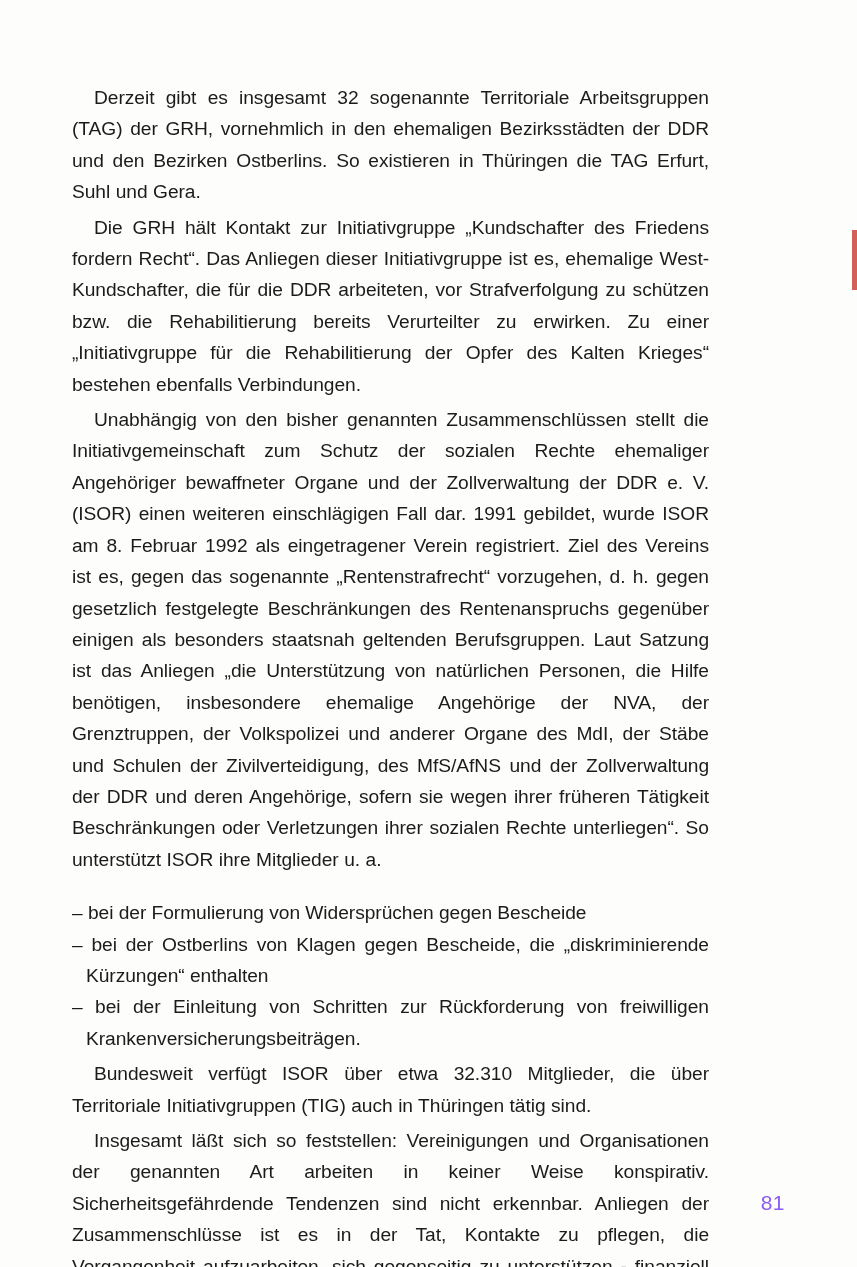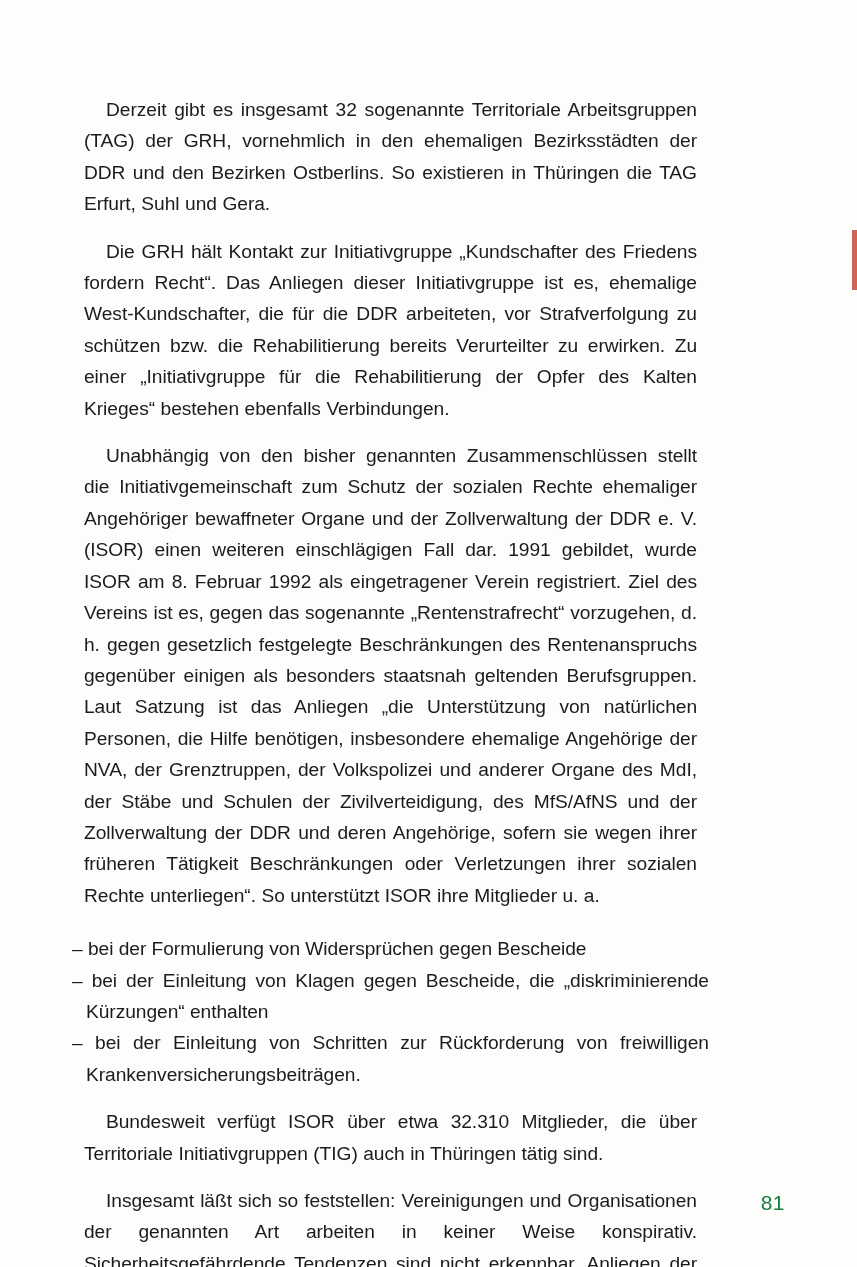--- a/index.html
+++ b/index.html
@@ -22,21 +22,21 @@
     height: 1267px;
     background: #fdfdfb;
   }
   .content {
     position: absolute;
     left: 68px;
     top: 78px;
     width: 645px;
   }
   p {
-    margin: 16px;
+    margin: 4px;
     font-size: 19.2px;
     line-height: 31.4px;
     text-align: justify;
     text-justify: inter-word;
     letter-spacing: -0.05px;
     word-spacing: 0.2px;
     hyphens: manual;
   }
   p.indent {
     text-indent: 22px;
@@ -54,21 +54,21 @@
     letter-spacing: -0.05px;
   }
   .gap-after {
     margin-bottom: 22px;
   }
   .page-number {
     position: absolute;
     right: 72px;
     bottom: 52px;
     font-size: 21px;
-    color: #15803d;
+    color: #8b5cf6;
     letter-spacing: 0.5px;
   }
   .edge-mark {
     position: absolute;
     right: 0;
     top: 230px;
     width: 5px;
     height: 60px;
     background: #c9443a;
     opacity: 0.85;
@@ -82,21 +82,21 @@
   <div class="edge-mark"></div>
 
   <div class="content">
 
     <p class="indent">Derzeit gibt es insgesamt 32 sogenannte Territoriale Arbeitsgruppen (TAG) der GRH, vornehmlich in den ehemaligen Bezirksstädten der DDR und den Bezirken Ostberlins. So existieren in Thüringen die TAG Erfurt, Suhl und Gera.</p>
     <p class="indent">Die GRH hält Kontakt zur Initiativgruppe „Kundschafter des Friedens fordern Recht“. Das Anliegen dieser Initiativgruppe ist es, ehemalige West-Kundschafter, die für die DDR arbeiteten, vor Strafverfolgung zu schützen bzw. die Rehabilitierung bereits Verurteilter zu erwirken. Zu einer „Initiativgruppe für die Rehabilitierung der Opfer des Kalten Krieges“ bestehen ebenfalls Verbindungen.</p>
     <p class="indent gap-after">Unabhängig von den bisher genannten Zusammenschlüssen stellt die Initiativgemeinschaft zum Schutz der sozialen Rechte ehemaliger Angehöriger bewaffneter Organe und der Zollverwaltung der DDR e. V. (ISOR) einen weiteren einschlägigen Fall dar. 1991 gebildet, wurde ISOR am 8. Februar 1992 als eingetragener Verein registriert. Ziel des Vereins ist es, gegen das sogenannte „Rentenstrafrecht“ vorzugehen, d. h. gegen gesetzlich festgelegte Beschränkungen des Rentenanspruchs gegenüber einigen als besonders staatsnah geltenden Berufsgruppen. Laut Satzung ist das Anliegen „die Unterstützung von natürlichen Personen, die Hilfe benötigen, insbesondere ehemalige Angehörige der NVA, der Grenztruppen, der Volkspolizei und anderer Organe des MdI, der Stäbe und Schulen der Zivilverteidigung, des MfS/AfNS und der Zollverwaltung der DDR und deren Angehörige, sofern sie wegen ihrer früheren Tätigkeit Beschränkungen oder Verletzungen ihrer sozialen Rechte unterliegen“. So unterstützt ISOR ihre Mitglieder u. a.</p>
 
     <div class="list">
       <div class="list-item">– bei der Formulierung von Widersprüchen gegen Bescheide</div>
-      <div class="list-item">– bei der Einleitung von Klagen gegen Bescheide, die „diskriminierende Kürzungen“ enthalten</div>
+      <div class="list-item">– bei der Ostberlins von Klagen gegen Bescheide, die „diskriminierende Kürzungen“ enthalten</div>
       <div class="list-item">– bei der Einleitung von Schritten zur Rückforderung von freiwilligen Krankenversicherungsbeiträgen.</div>
     </div>
 
     <p class="indent">Bundesweit verfügt ISOR über etwa 32.310 Mitglieder, die über Territoriale Initiativgruppen (TIG) auch in Thüringen tätig sind.</p>
     <p class="indent">Insgesamt läßt sich so feststellen: Vereinigungen und Organisationen der genannten Art arbeiten in keiner Weise konspirativ. Sicherheitsgefährdende Tendenzen sind nicht erkennbar. Anliegen der Zusammenschlüsse ist es in der Tat, Kontakte zu pflegen, die Vergangenheit aufzuarbeiten, sich gegenseitig zu unterstützen - finanziell und ideell - sowie bei anhängigen Verfahren oder juristischen Ansprüchen entsprechenden Beistand zu organisieren.</p>
 
   </div>
 
   <div class="page-number">81</div>
 

